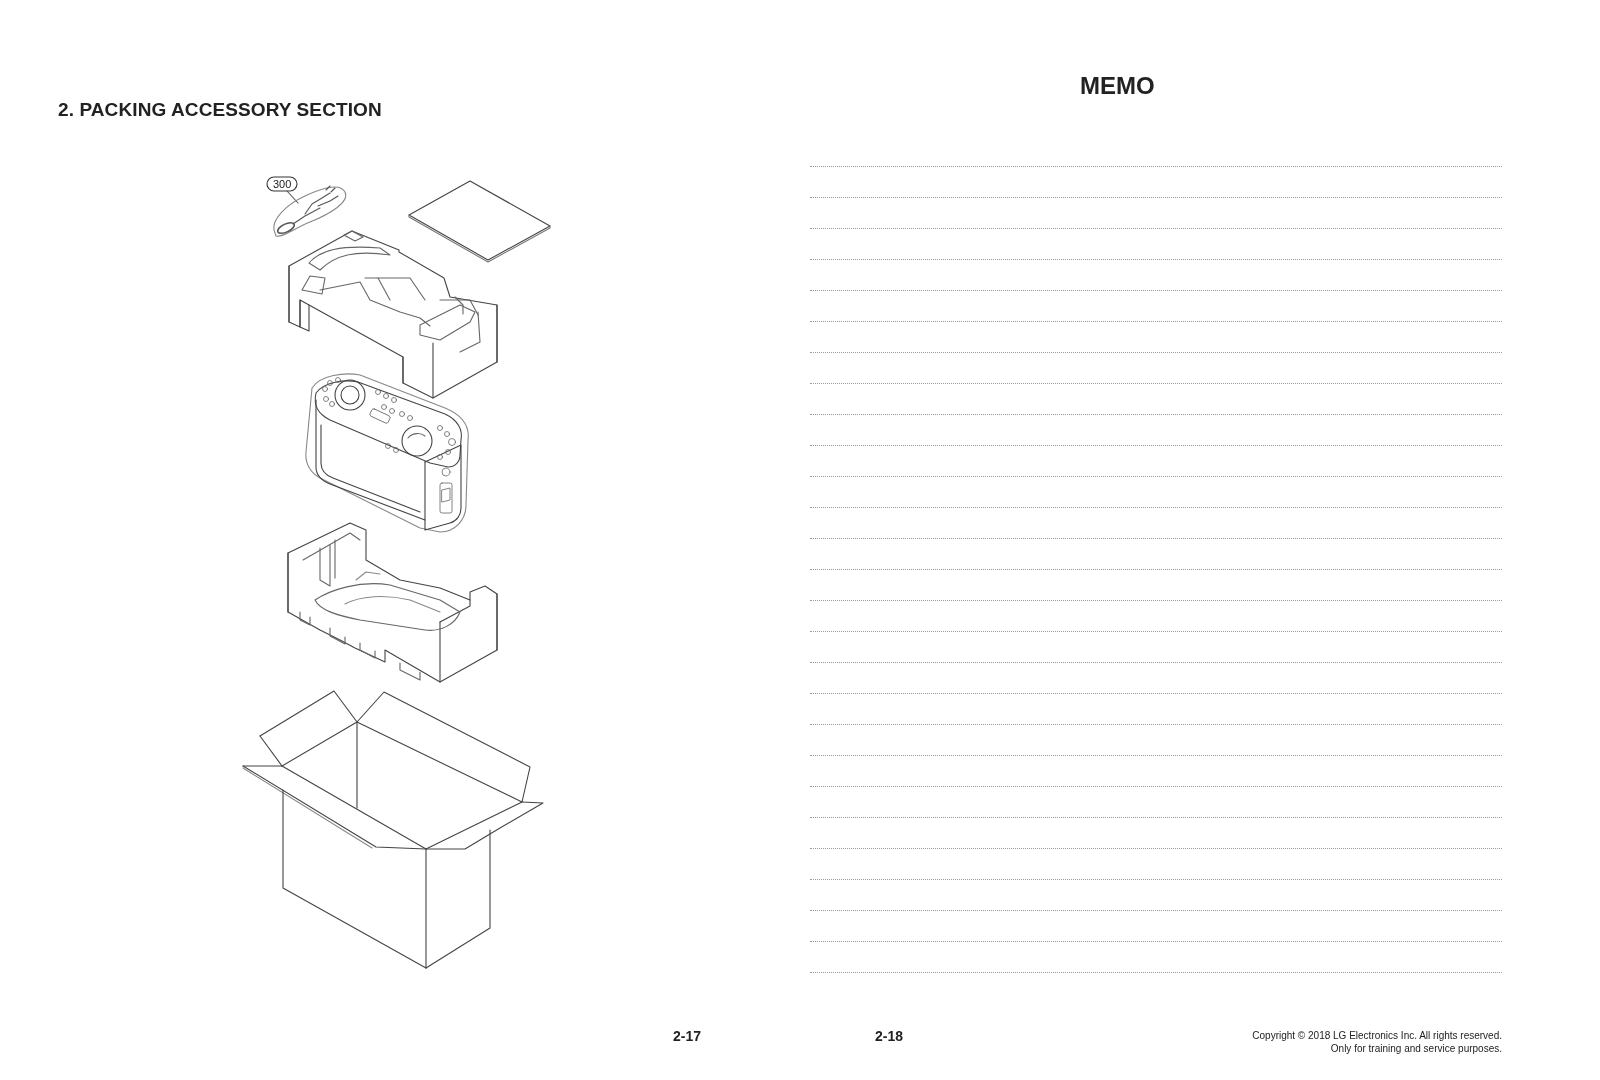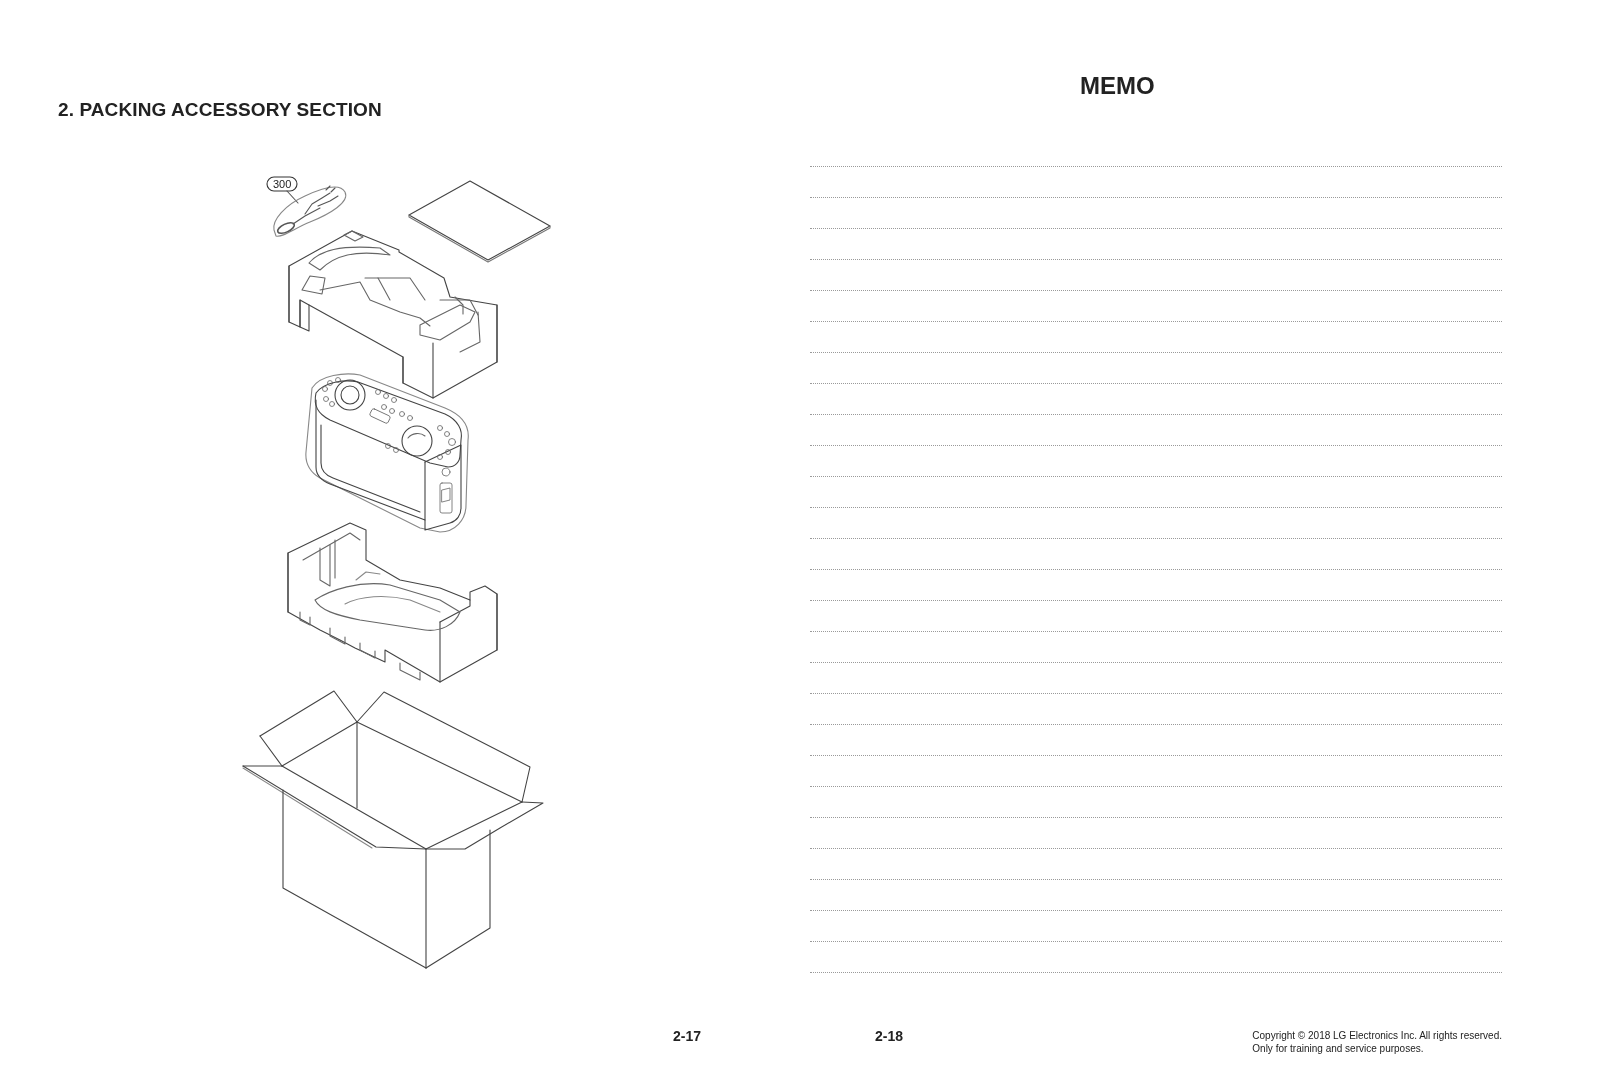--- a/index.html
+++ b/index.html
@@ -73,21 +73,21 @@
       font-weight: bold;
       color: #222222;
     }
     .pn-left { left: 673px; }
     .pn-right { left: 860px; margin-left: 15px; }
 
     .copyright {
       position: absolute;
       right: 98px;
       top: 1029px;
-      text-align: left;
+      text-align: right;
       font-size: 10px;
       line-height: 13px;
       color: #222222;
       white-space: nowrap;
     }
   </style>
 </head>
 <body>
 
 <div class="page page-left">

